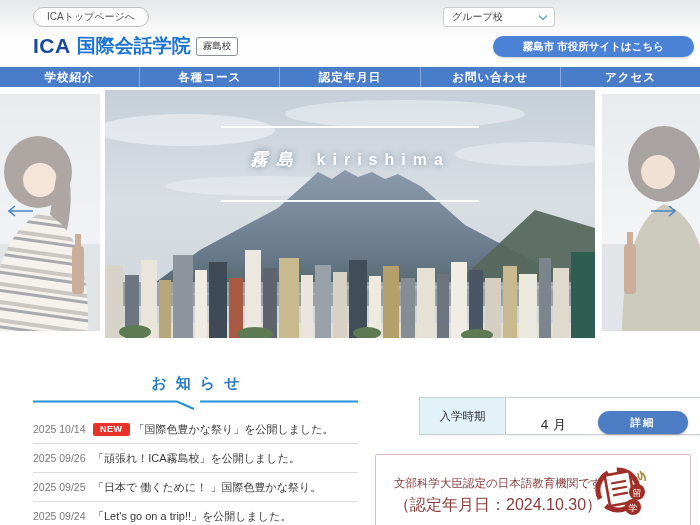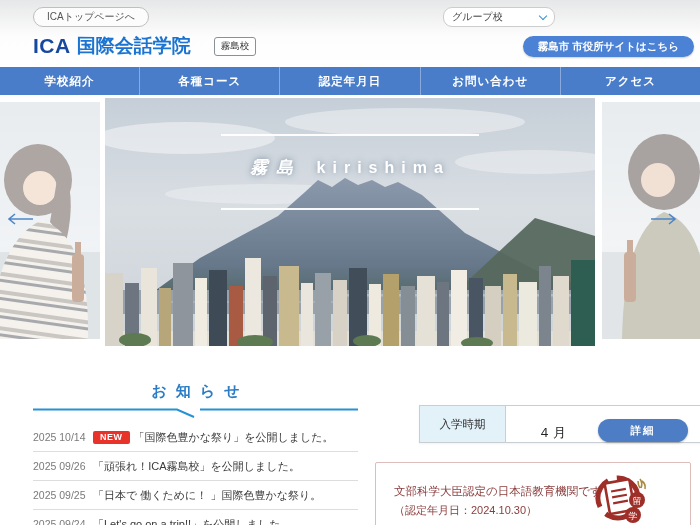--- a/index.html
+++ b/index.html
@@ -4,40 +4,40 @@
 <style>
   * { margin:0; padding:0; box-sizing:border-box; }
   html,body { background:#fff; }
   body { font-family:"Liberation Sans", sans-serif; }
   .page { position:relative; width:700px; height:525px; overflow:hidden; background:#fff; }
 
   
   .header { position:relative; height:67px; background:linear-gradient(#e6e7e8, #fdfdfd 55%, #ffffff); }
   .top-link { position:absolute; left:33px; top:7px; height:20px; padding:0 13px; border:1px solid #bfbfbf;
     border-radius:10px; background:#fcfcfc; color:#555; font-size:10px; line-height:18px; cursor:pointer; }
-  .select { position:absolute; top:7px; height:20px; background:#fff; border:1px solid #ccc; border-radius:9px;
+  .select { position:absolute; top:7px; height:20px; background:#fff; border:1px solid #ccc; border-radius:3px;
     display:flex; align-items:center; font-size:10px; color:#444; padding:0 8px; cursor:pointer; }
   .select-group { left:443px; width:112px; }
   .select-lang { left:563px; width:104px; }
   .select .lbl { flex:1; text-align:left; }
   .chev { width:6px; height:6px; border-right:1.5px solid #3b8fd4; border-bottom:1.5px solid #3b8fd4;
     transform:rotate(45deg); margin-left:6px; margin-top:-3px; }
   .flag-dot { width:8px; height:8px; border-radius:50%; background:#d93025; margin-right:7px; }
 
   .logo-row { position:absolute; left:33px; top:33px; display:flex; align-items:center; cursor:pointer; }
   .logo-acronym { font-size:21px; font-weight:bold; color:#17489f; letter-spacing:0.5px; }
   .logo-name { font-size:19px; font-weight:bold; color:#1b74d1; margin-left:6px; }
-  .campus-badge { margin-left:23px; font-size:9.5px; color:#333; border:1px solid #8a9099; border-radius:3px;
+  .campus-badge { margin-left:5px; font-size:9.5px; color:#333; border:1px solid #8a9099; border-radius:3px;
     padding:2px 6px; background:#fff; }
   .city-btn { position:absolute; right:6px; top:36px; height:21px; border-radius:11px; background:#4b82d6;
-    color:#fff; font-size:10.5px; font-weight:bold; line-height:21px; padding:0 15px; cursor:pointer;
+    color:#fff; font-size:10.5px; font-weight:bold; line-height:21px; padding:0 30px; cursor:pointer;
     box-shadow:0 1px 2px rgba(0,0,0,.2); }
 
   
-  .nav { display:flex; height:28px; background:#4a7dc9; }
+  .nav { display:flex; height:20px; background:#4a7dc9; }
   .nav-item { flex:1; display:flex; align-items:center; justify-content:center; color:#fff; font-size:11.5px;
     font-weight:bold; cursor:pointer; border-right:1px solid rgba(255,255,255,.35); letter-spacing:1px; }
   .nav-item:last-child { border-right:none; }
 
   
   .hero { position:relative; height:255px; background:#fff; }
   .slide-side { position:absolute; top:7px; width:100px; height:237px; overflow:hidden; }
   .slide-side .fade { position:absolute; inset:0; background:rgba(255,255,255,.55); }
   .slide-left { left:0; }
   .slide-right { left:602px; width:98px; }
@@ -71,21 +71,21 @@
     justify-content:center; font-size:11.5px; color:#333; }
   .enroll-value-area { flex:1; display:flex; align-items:flex-end; }
   .enroll-value { margin-left:32px; font-size:13px; color:#222; letter-spacing:2px; }
   .detail-btn { margin-left:30px; width:90px; height:23px; border-radius:12px; background:#4d7dc4; color:#fff;
     font-size:10.5px; font-weight:bold; display:flex; align-items:center; justify-content:center; cursor:pointer;
     box-shadow:0 1px 2px rgba(0,0,0,.25); letter-spacing:2px; }
 
   .cert-box { position:absolute; left:375px; top:112px; width:316px; height:78px; border:1px solid #ddbcbc;
     border-radius:2px; background:#fff; }
   .cert-line1 { position:absolute; left:18px; top:21px; font-size:11.5px; color:#8b3d3d; }
-  .cert-line2 { position:absolute; left:18px; top:40px; font-size:11px; color:#8b3d3d; }
+  .cert-line2 { position:absolute; left:18px; top:40px; font-size:16px; color:#8b3d3d; }
   .cert-seal { position:absolute; right:42px; top:6px; }
 </style>
 </head>
 <body>
 
 <div class="page">
 
   <div class="header">
     <div class="top-link">ICAトップページへ</div>
 

